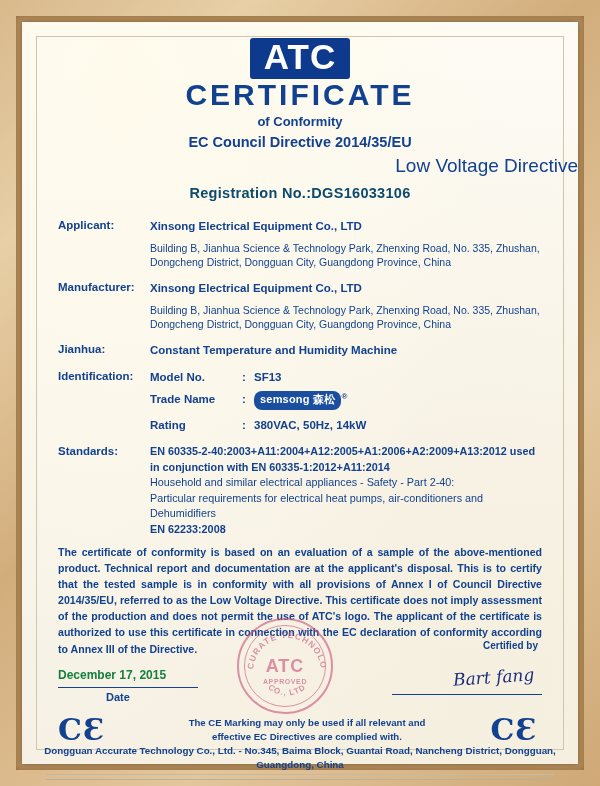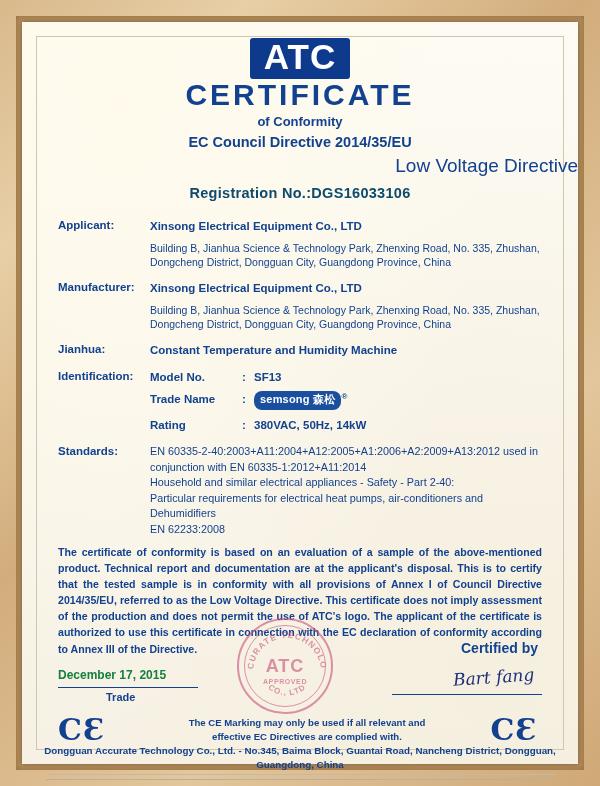--- a/index.html
+++ b/index.html
@@ -198,41 +198,41 @@
     font-size: 8px;
     vertical-align: super;
     color: #12418f;
   }
 
   .std-block {
     font-size: 10.8px;
     color: #12418f;
     line-height: 1.45;
   }
-  .std-block .bld { font-weight: normal; }
+  .std-block .bld { font-weight: bold; }
 
   
   .para {
     position: absolute;
     left: 36px;
     top: 522px;
     width: 484px;
     font-size: 10.6px;
     line-height: 1.52;
     color: #12418f;
     font-weight: bold;
     text-align: justify;
   }
 
   
   .certified-by {
     position: absolute;
     right: 40px;
     top: 618px;
-    font-size: 14px;
+    font-size: 10px;
     color: #12418f;
     font-weight: bold;
     padding-left: 40px;
   }
   .sig-name {
     position: absolute;
     right: 44px;
     top: 645px;
     font-family: "DejaVu Serif", serif;
     font-style: italic;
@@ -461,21 +461,21 @@
       </div>
 
       <div class="para">The certificate of conformity is based on an evaluation of a sample of the above-mentioned product. Technical report and documentation are at the applicant's disposal. This is to certify that the tested sample is in conformity with all provisions of Annex I of Council Directive 2014/35/EU, referred to as the Low Voltage Directive. This certificate does not imply assessment of the production and does not permit the use of ATC's logo. The applicant of the certificate is authorized to use this certificate in connection with the EC declaration of conformity according to Annex III of the Directive.</div>
 
       <div class="certified-by">Certified by</div>
       <div class="sig-name">Bart fang</div>
       <div class="sig-line"></div>
 
       <div class="date-text">December 17, 2015</div>
       <div class="date-line"></div>
-      <div class="date-label">Trade</div>
+      <div class="date-label">Date</div>
 
       <div class="stamp">
         <div class="ring2"></div>
         <svg width="96" height="96" viewBox="0 0 96 96">
           <defs>
             <path id="arcTop" d="M 14,52 A 34,34 0 0 1 82,52" fill="none"></path>
             <path id="arcBot" d="M 20,56 A 30,30 0 0 0 76,56" fill="none"></path>
           </defs>
           <text font-family="Liberation Sans, sans-serif" font-size="8.5" font-weight="bold" fill="#c9547f" letter-spacing="1.1">
             <textPath href="#arcTop" startOffset="50%" text-anchor="middle">ACCURATE TECHNOLOGY</textPath>

